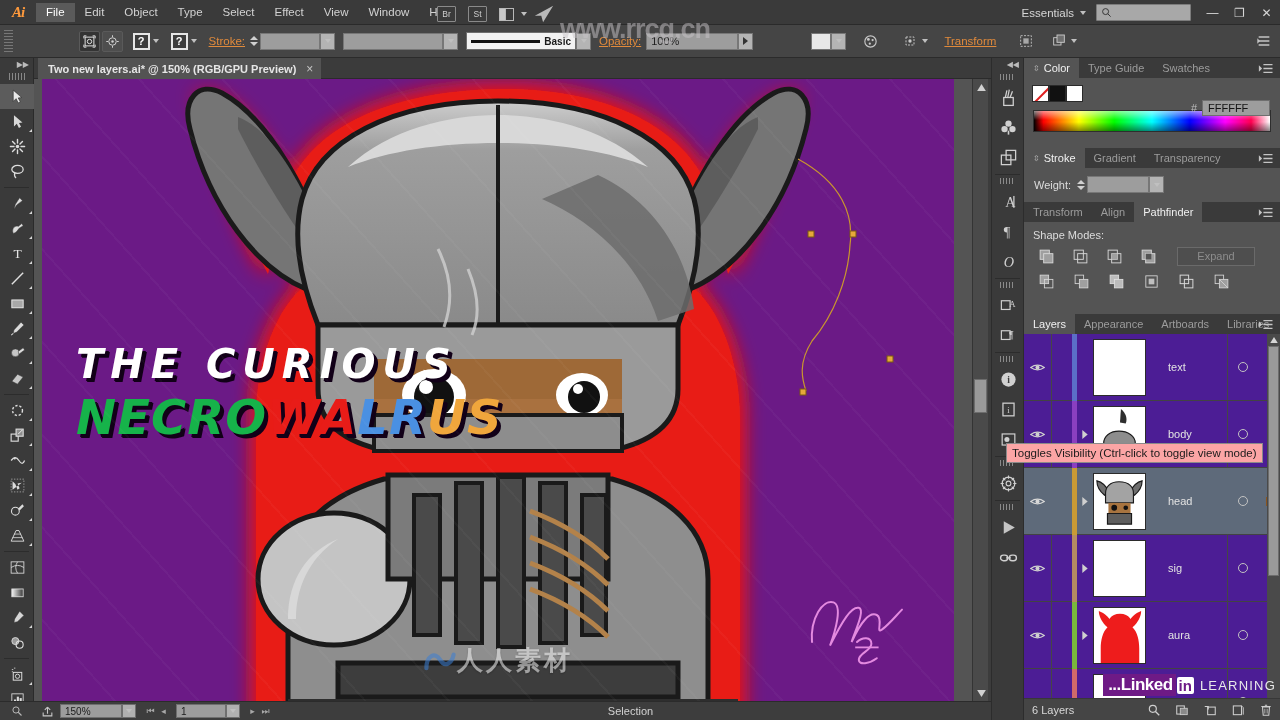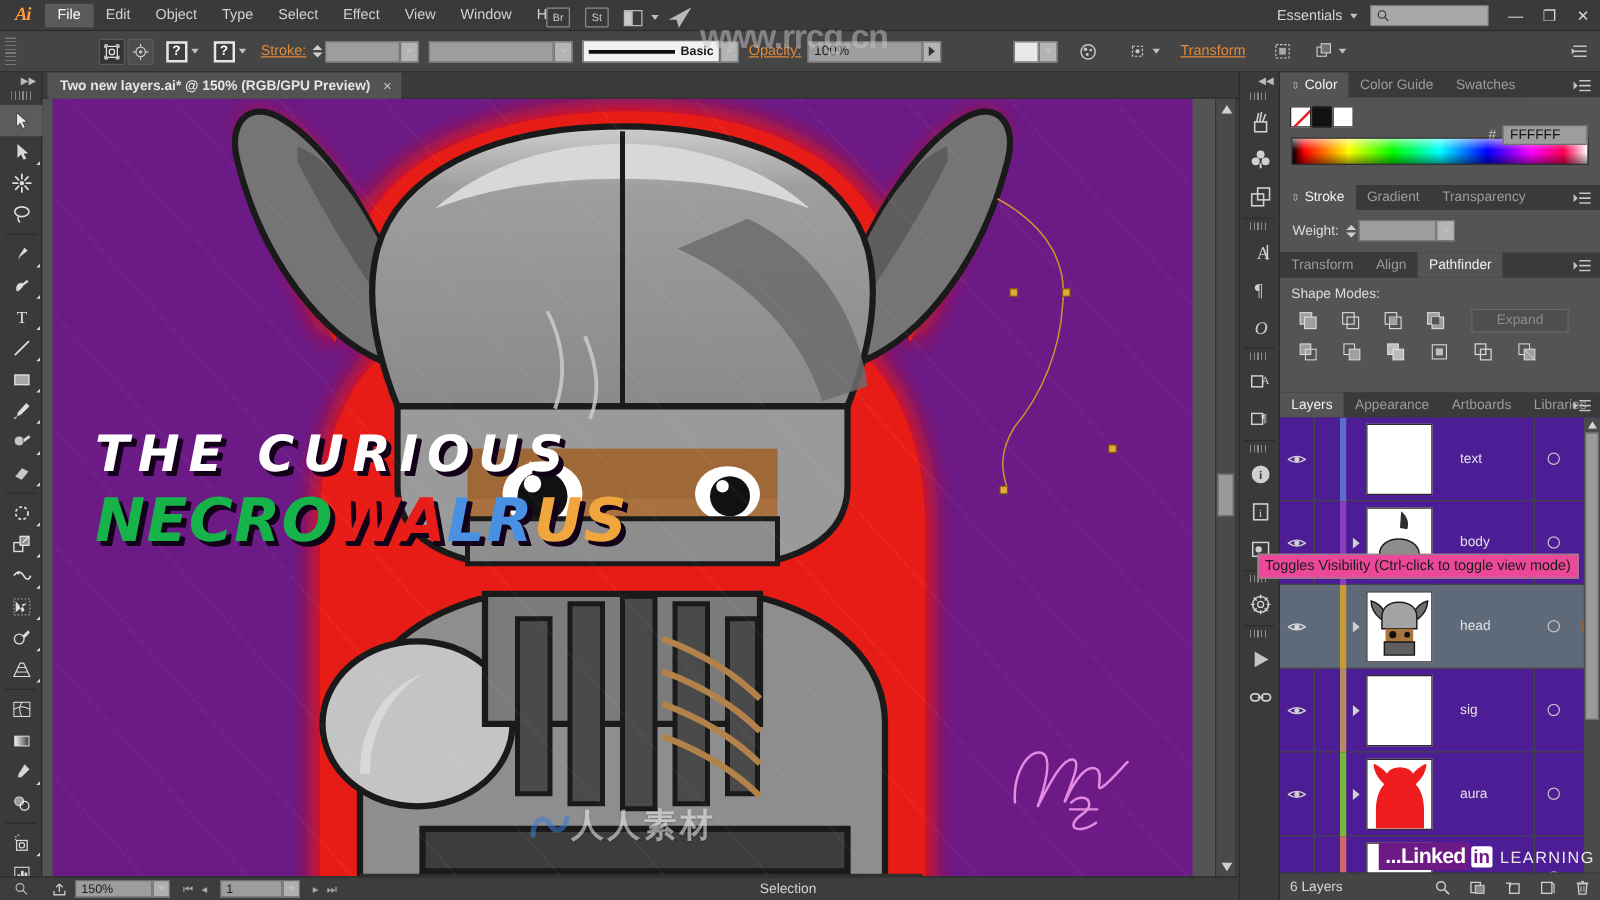--- a/index.html
+++ b/index.html
@@ -219,21 +219,21 @@
   .lr-tri { width:16px; display:flex;align-items:center;justify-content:center; }
   .lr-thumb { width:53px;height:57px;border:1px solid #2b2b2b;background:#fff;overflow:hidden;position:relative; }
   .lr-name { flex:1; font-size:11px; color:#e2e2e2; padding-left:22px; }
   .lr-target { width:34px; display:flex;align-items:center;justify-content:center; }
   .t-circle { width:10px;height:10px;border:1.5px solid #c2c2c2;border-radius:50%; }
   .lr-sel { width:20px; display:flex;align-items:center;justify-content:center; }
   .sel-sq { width:9px;height:9px;background:#e08a3c;border:1px solid #8a5520; }
   .vcol-divider { position:absolute; top:0; width:1px; height:100%; background:#464646; }
 
   .tooltip {
-    position:absolute; background:#ec4899; color:#1b1b1b; border:1px solid #8a8a8a;
+    position:absolute; background:#fca5a5; color:#1b1b1b; border:1px solid #8a8a8a;
     font-size:11.5px; padding:3px 5px; white-space:nowrap; z-index:60;
   }
   .panel-footer {
     position:absolute; left:0; bottom:0; width:256px; height:22px; background:#454545;
     border-top:1px solid #383838; display:flex; align-items:center; padding-left:8px;
   }
   .pf-count { font-size:11px;color:#d8d8d8; flex:1; }
   .pf-ico { width:28px;height:22px;display:flex;align-items:center;justify-content:center; }
   .pf-ico svg{width:14px;height:14px;}
   .ll-scroll { position:absolute; right:0; top:0; width:13px; bottom:0; background:#4a4a4a; }
@@ -879,21 +879,21 @@
     </div>
   </div>
 
   <div class="panels">
 
     <div class="panel-tabs">
       <div class="ptab active">
         <span class="drag">⇳</span>
         <span>Color</span>
       </div>
-      <div class="ptab">Color Guide</div>
+      <div class="ptab">Type Guide</div>
       <div class="ptab">Swatches</div>
       <div class="panel-menu">
         <svg viewBox="0 0 24 20" width="18" height="13">
             <path d="M8 4h14M8 10h14M8 16h14" stroke="#c4c4c4" stroke-width="2"></path>
             <path d="M1 5 L6 10 L1 15" fill="#c4c4c4"></path>
           </svg>
       </div>
     </div>
     <div class="panel-body" style="height:70px;position:relative">
       <div class="color-swatches">

